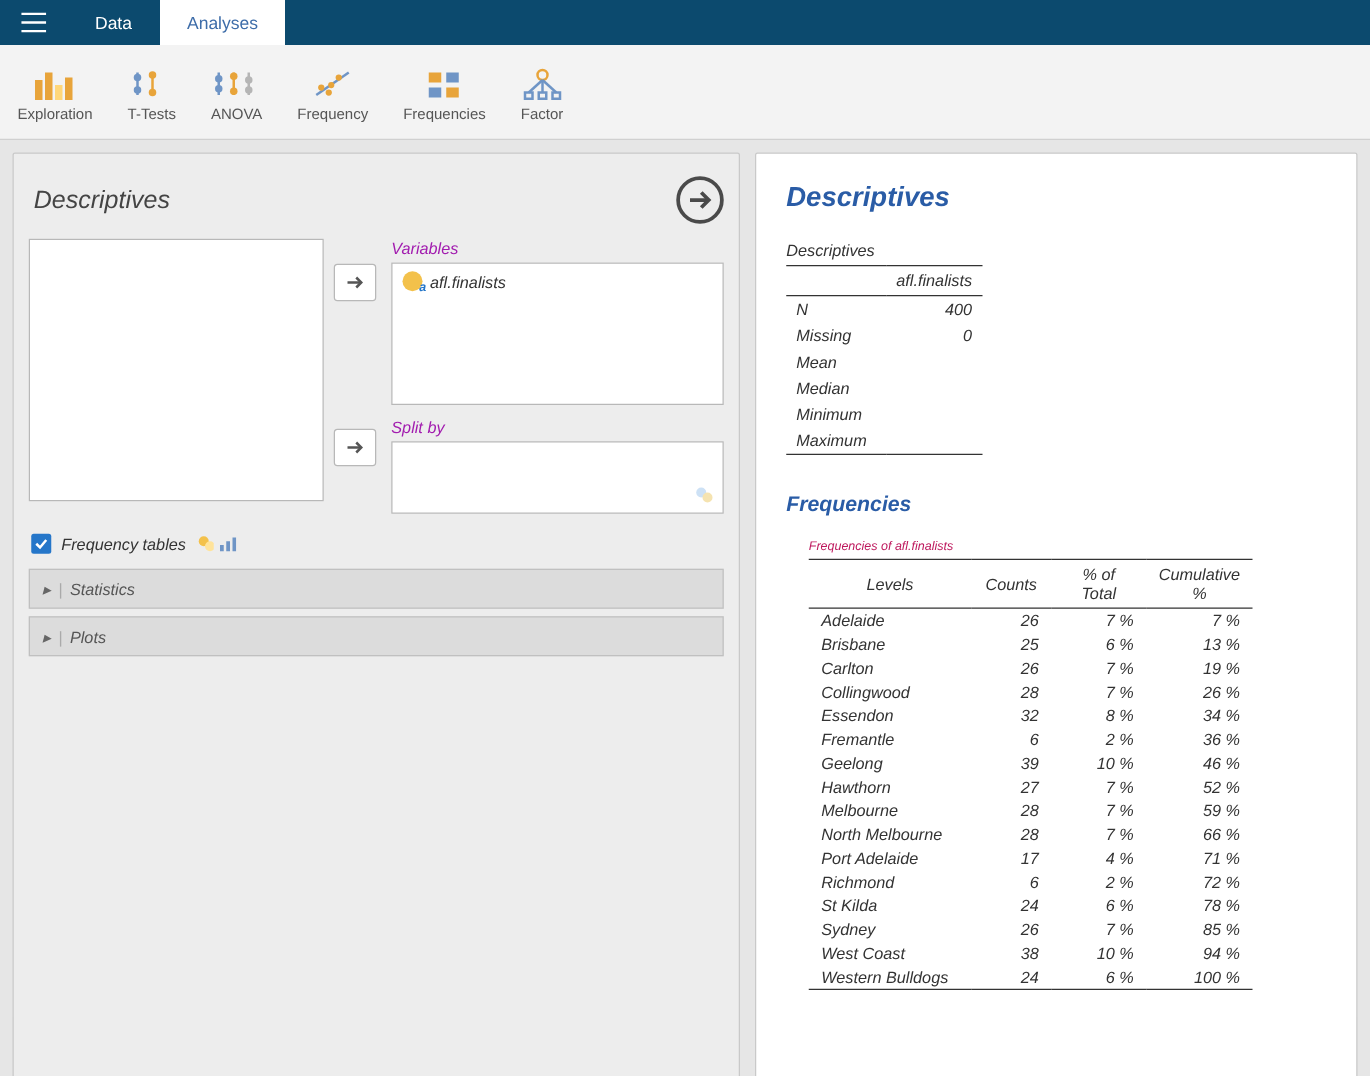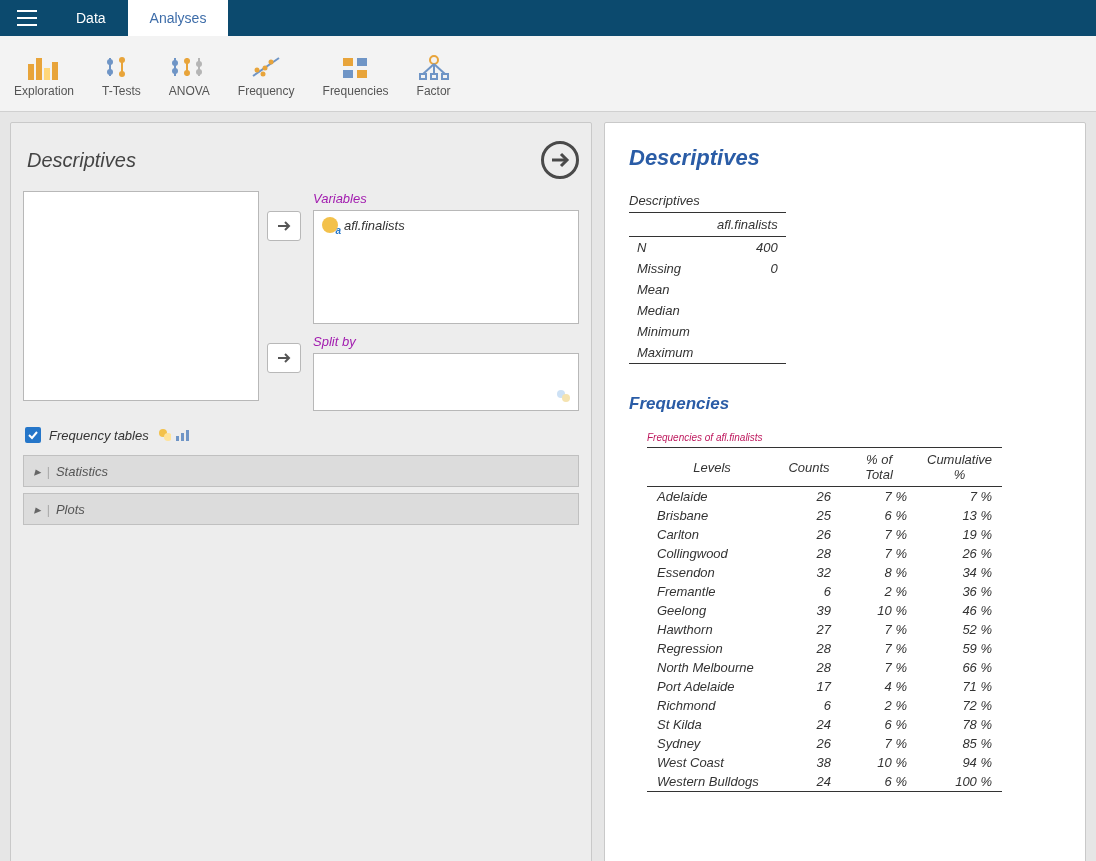--- a/index.html
+++ b/index.html
@@ -440,21 +440,21 @@
             <td class="fc-pct">10 %</td>
             <td class="fc-pct">46 %</td>
           </tr>
           <tr>
             <td class="fc-level">Hawthorn</td>
             <td class="fc-num">27</td>
             <td class="fc-pct">7 %</td>
             <td class="fc-pct">52 %</td>
           </tr>
           <tr>
-            <td class="fc-level">Regression</td>
+            <td class="fc-level">Melbourne</td>
             <td class="fc-num">28</td>
             <td class="fc-pct">7 %</td>
             <td class="fc-pct">59 %</td>
           </tr>
           <tr>
             <td class="fc-level">North Melbourne</td>
             <td class="fc-num">28</td>
             <td class="fc-pct">7 %</td>
             <td class="fc-pct">66 %</td>
           </tr>

